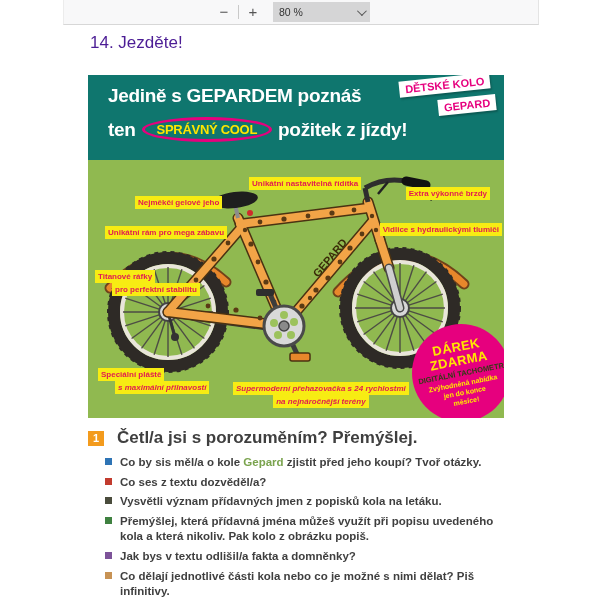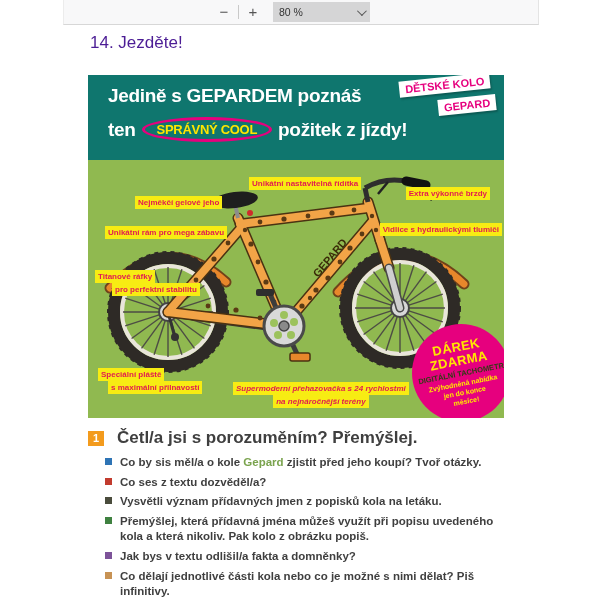--- a/index.html
+++ b/index.html
@@ -47,21 +47,21 @@
   .lbl .line:empty{display:none;}
   .lbl-center .line{margin:0 auto;}
   .l1{left:141px;top:17px;padding-left:20px;}
   .l2{left:47px;top:36px;}
   .l3{right:14px;top:27px;}
   .l4{left:17px;top:66px;}
   .l5{right:2px;top:63px;}
   .l6{left:7px;top:110px;}
   .l6 .line+ .line{margin-left:17px;}
   .l7{left:10px;top:208px;}
-  .l7 .line+ .line{margin-left:10px;}
+  .l7 .line+ .line{margin-left:17px;font-style:italic;}
   .l8{left:145px;top:222px;text-align:right;font-style:italic;}
 
   .gift{position:absolute;left:324px;top:164px;width:98px;height:98px;border-radius:50%;
     background:#e6007e;transform:rotate(-11deg);z-index:4;display:flex;flex-direction:column;
     align-items:center;justify-content:center;text-align:center;line-height:1.05;}
   .gift .g-big{color:#ffe600;font-weight:bold;font-size:13px;letter-spacing:0.3px;}
   .gift .g-sub{color:#2f3d14;font-weight:bold;font-size:7.5px;margin-top:2px;}
   .gift .g-note{color:#ffe600;font-weight:bold;font-size:7px;margin-top:2px;}
 
   

